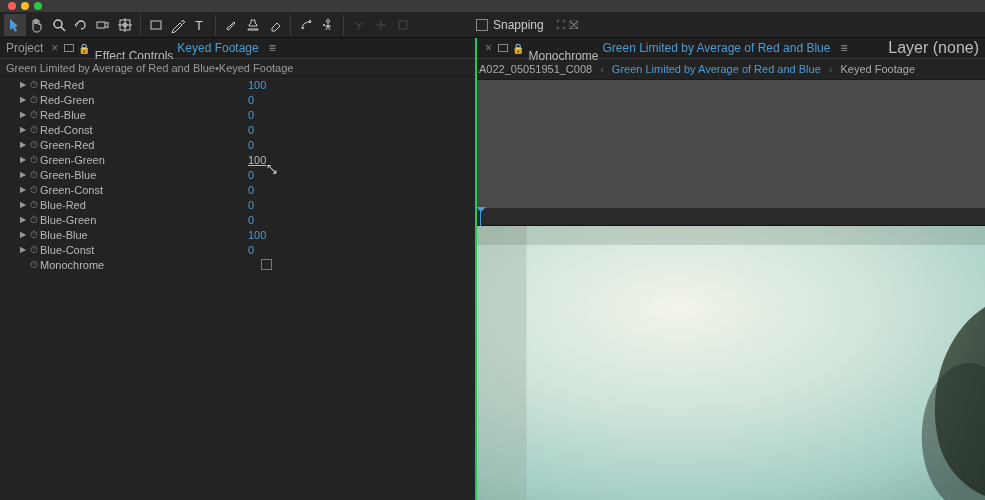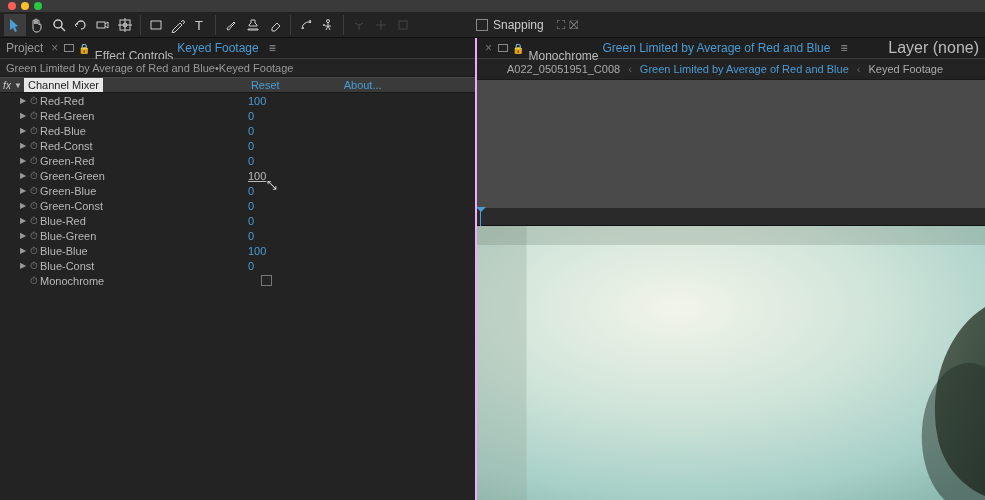--- a/index.html
+++ b/index.html
@@ -17,21 +17,21 @@
   .toolbtn { width: 22px; height: 22px; display: flex; align-items: center; justify-content: center; cursor: pointer; color: #a8a8a8; }
   .toolbtn.sel { background: #3d3d3d; }
   .toolbtn svg { width: 16px; height: 16px; }
   .sep { width: 1px; height: 20px; background: #3d3d3d; margin: 0 4px; }
   .snap { margin-left: 48px; display: flex; align-items: center; gap: 5px; color: #ccc; font-size: 12px; padding-left: 14px; }
   .snap-box { width: 12px; height: 12px; border: 1px solid #888; }
   .snap-extras { margin-left: 8px; display:flex; gap:4px; }
   
   
   .main { display: flex; height: calc(100% - 38px); }
-  .left { width: 477px; display: flex; flex-direction: column; border-right: 2px solid #f0abfc; }
+  .left { width: 477px; display: flex; flex-direction: column; border-right: 2px solid #22c55e; }
   .right { flex: 1; display: flex; flex-direction: column; background: #232323; }
   
   
   .panel-hdr { height: 21px; background: #1f1f1f; border-bottom: 1px solid #3a3a3a; display: flex; align-items: center; padding: 0 6px; font-size: 12px; color: #999; gap: 6px; }
   .panel-hdr .tab { display: inline-flex; align-items: center; gap:4px; }
   .panel-hdr .tab.active .tname { color: #bbb; margin-top: 16px; }
   .panel-hdr .closex { color: #777; cursor:pointer; margin-left:2px; }
   .panel-hdr .link { color: #4a9cd4; }
   .panel-hdr .icon-sq { width:10px; height:8px; border:1px solid #888; display:inline-block; }
   .panel-hdr .lock { font-size:10px; }
@@ -53,21 +53,21 @@
   .param { height: 15px; display: flex; align-items: center; padding-left: 20px; font-size:11px; position:relative; }
   .param .tw { color:#999; font-size:8px; width:8px; display:inline-block; }
   .param .sw { color:#888; font-size:10px; width:12px; display:inline-block; text-align:center; }
   .param .pname { color:#b8b8b8; }
   .param .pval { position:absolute; left:248px; color:#4a9cd4; cursor: ew-resize; }
   .param .pval.hot { color:#bbb; text-decoration: underline; }
   .param .chk { position:absolute; left:261px; width:11px; height:11px; border:1px solid #777; }
   .cursor { position:absolute; left:267px; top:10px; font-size:12px; color:#fff; pointer-events:none; }
   
   
-  .breadcrumb { height: 21px; display: flex; align-items: center; padding-left: 30px; font-size: 11px; color:#aaa; gap:8px; border-bottom:1px solid #1a1a1a; }
+  .breadcrumb { height: 21px; display: flex; align-items: center; padding-left: 2px; font-size: 11px; color:#aaa; gap:8px; border-bottom:1px solid #1a1a1a; }
   .breadcrumb .link { color:#4a9cd4; }
   .breadcrumb .chev { color:#666; }
   .viewer { flex:1; background:#4a4a4a; position:relative; overflow:hidden; }
   .ruler { height:18px; background:#2a2a2a; border-bottom:1px solid #111; position:relative; margin-top:128px; }
   .playhead { position:absolute; left:3px; top:0; width:1px; height:18px; background:#4a9cd4; }
   .playhead::before { content:""; position:absolute; top:-1px; left:-4px; border:5px solid transparent; border-top-color:#4a9cd4; }
   .footage { position:absolute; top:146px; left:0; right:0; bottom:0; overflow:hidden; }
   .footage svg { width:100%; height:100%; }
   .layer-none { margin-left:auto; color:#bbb; font-size:16px; }
 </style>
@@ -202,27 +202,20 @@
         <span class="lock">🔒</span>
         <span class="tname">Effect Controls</span>
         <span class="link">Keyed Footage</span>
       </span>
       <span class="menu">≡</span>
     </div>
     <div class="subhdr">
       <span>Green Limited by Average of Red and Blue</span>
         <span> • </span>
         <span>Keyed Footage</span>
-    </div>
-    <div class="fxrow">
-      <span class="fxsw">fx</span>
-      <span style="width:8px;text-align:center;color:#bbb;font-size:8px;">▼</span>
-      <span class="fxname">Channel Mixer</span>
-      <span class="fxlink fxreset">Reset</span>
-      <span class="fxlink fxabout">About...</span>
     </div>
     <div class="params" id="params">
         <div class="param">
           <span class="tw">▶</span>
           <span class="sw">⏱</span>
           <span class="pname">Red-Red</span>
           <span class="pval">100</span>
         </div>
         <div class="param">
           <span class="tw">▶</span>

